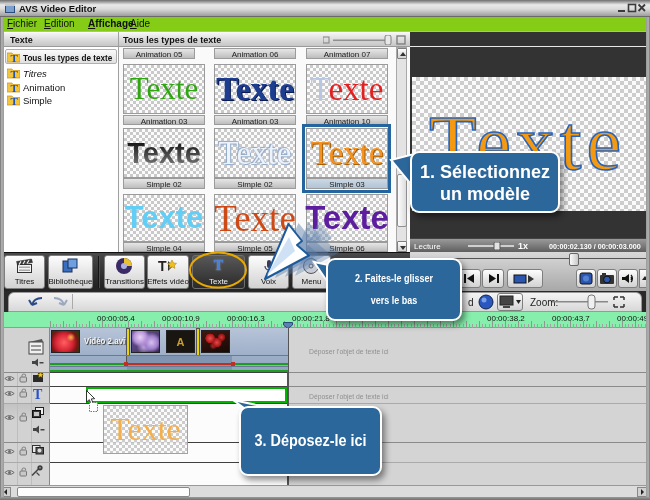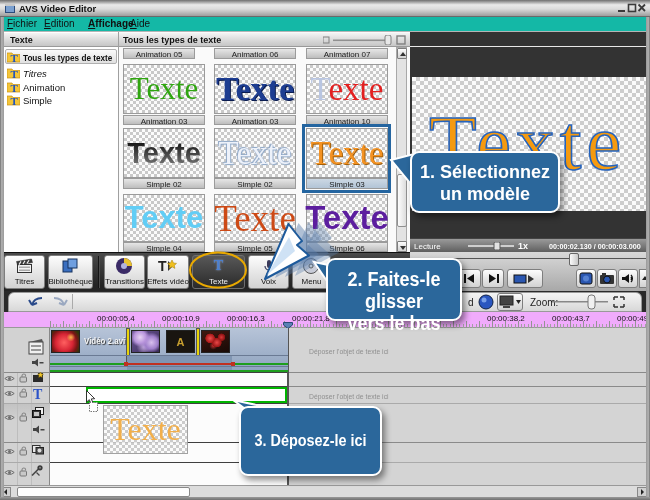--- a/index.html
+++ b/index.html
@@ -41,21 +41,21 @@
   <div class="abs" style="left:19px;top:3px;font-size:9.5px;font-weight:bold;color:#111;">AVS Video Editor</div>
   <div class="abs" style="left:617px;top:1px;width:30px;height:14px;">
     <svg width="30" height="14">
       <rect x="1" y="9" width="7" height="2" fill="#3a3a3a"></rect>
       <rect x="11.5" y="3.5" width="7" height="7" fill="none" stroke="#3a3a3a" stroke-width="1.6"></rect>
       <path d="M21.5 3.5 L28 10 M28 3.5 L21.5 10" stroke="#3a3a3a" stroke-width="1.8"></path>
     </svg>
   </div>
 </div>
 
-<div class="abs" style="left:0;top:17px;width:650px;height:15px;background:#14b8a6;border-bottom:1px solid #b5b5b5;font-size:10px;color:#111;">
+<div class="abs" style="left:0;top:17px;width:650px;height:15px;background:#84cc16;border-bottom:1px solid #b5b5b5;font-size:10px;color:#111;">
   <span class="abs" style="left:7px;top:1px;"><u>F</u>ichier</span>
   <span class="abs" style="left:44px;top:1px;"><u>E</u>dition</span>
   <span class="abs" style="left:88px;top:1px;font-weight:bold;"><u>A</u>ffichage</span>
   <span class="abs" style="left:130px;top:1px;"><u>A</u>ide</span>
 </div>
 
 <div class="abs" style="left:4px;top:32px;width:115px;height:220px;background:#fff;border-right:1px solid #a0a0a0;">
   <div class="hdrbar abs" style="left:0;top:1px;width:114px;height:14px;">
       <span style="position:absolute;left:6px;top:2px;font-size:9px;font-weight:bold;color:#111;">Texte</span>
     </div>
@@ -289,21 +289,21 @@
     </div>
   <span class="abs" style="left:530px;top:6px;font-size:10px;color:#222;">Zoom:</span>
   <svg class="abs" style="left:552px;top:2px;" width="75" height="18">
     <rect x="0" y="8" width="56" height="1.5" fill="#888"></rect>
     <rect x="36" y="2" width="7" height="14" rx="3" fill="#f0f0f0" stroke="#777"></rect>
     <path d="M62 4 h4 M62 4 v3 M72 4 h-4 M72 4 v3 M62 14 h4 M62 14 v-3 M72 14 h-4 M72 14 v-3" stroke="#333" stroke-width="1.5" fill="none"></path>
   </svg>
 </div>
 
 <div class="abs" style="left:0;top:312px;width:650px;height:186px;background:#d4d4d4;">
-  <div class="abs" style="left:0;top:0;width:650px;height:16px;background:#f0abfc;border-bottom:1px solid #999;">
+  <div class="abs" style="left:0;top:0;width:650px;height:16px;background:#86efac;border-bottom:1px solid #999;">
     <div class="abs" style="left:50px;top:12px;width:600px;height:4px;background:repeating-linear-gradient(90deg,#a2a2a2 0,#a2a2a2 1px,transparent 1px,transparent 3.25px);"></div>
     <div class="abs" style="left:50px;top:9px;width:600px;height:7px;background:repeating-linear-gradient(90deg,#949494 0,#949494 1px,transparent 1px,transparent 13px);"></div>
     <span class="tlbl abs" style="left:97px;top:2px;">00:00:05.4</span>
     <span class="tlbl abs" style="left:162px;top:2px;">00:00:10.9</span>
     <span class="tlbl abs" style="left:227px;top:2px;">00:00:16.3</span>
     <span class="tlbl abs" style="left:292px;top:2px;">00:00:21.8</span>
     <span class="tlbl abs" style="left:487px;top:2px;">00:00:38.2</span>
     <span class="tlbl abs" style="left:552px;top:2px;">00:00:43.7</span>
     <span class="tlbl abs" style="left:617px;top:2px;">00:00:49.</span>
     <svg class="abs" style="left:283px;top:10px;" width="10" height="7">
@@ -460,21 +460,21 @@
   </svg>
 
 <svg class="abs" style="left:388px;top:148px;" width="30" height="45">
     <polygon points="3,12 26,6 26,40" fill="#2b679b" stroke="#fff" stroke-width="2"></polygon>
   </svg>
 <div class="callout abs" style="left:410px;top:151px;width:150px;height:62px;font-size:18px;line-height:22px;padding-top:8px;">1. Sélectionnez<br>un modèle</div>
 
 <svg class="abs" style="left:302px;top:256px;" width="40" height="36">
     <polygon points="12,6 36,11 29,31" fill="#2b679b" stroke="#fff" stroke-width="2"></polygon>
   </svg>
-<div class="callout abs" style="left:326px;top:258px;width:136px;height:63px;font-size:20px;line-height:22px;padding-top:8px;">
+<div class="callout abs" style="left:326px;top:258px;width:136px;height:63px;font-size:10px;line-height:22px;padding-top:8px;">
     <div style="transform:scaleX(.9);transform-origin:center;">2. Faites-le glisser<br>vers le bas</div>
   </div>
 
 <svg class="abs" style="left:226px;top:395px;" width="45" height="30">
     <polygon points="7,5 40,12 36,26" fill="#2b679b" stroke="#fff" stroke-width="2"></polygon>
   </svg>
 <div class="callout abs" style="left:239px;top:406px;width:143px;height:70px;font-size:16px;line-height:66px;">
     <div style="transform:scaleX(.9);transform-origin:center;">3. Déposez-le ici</div>
   </div>
 

